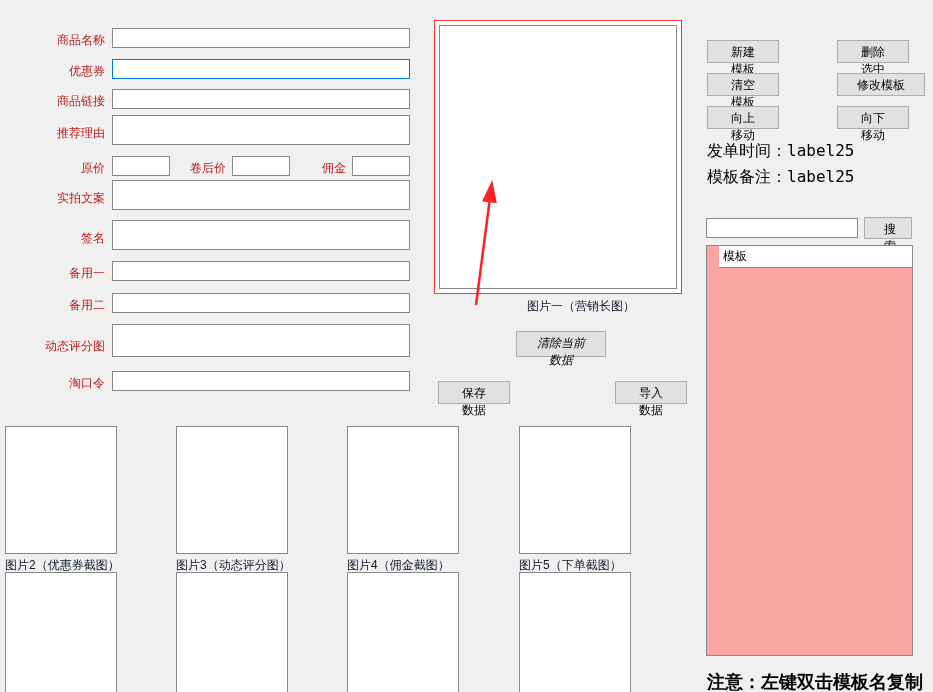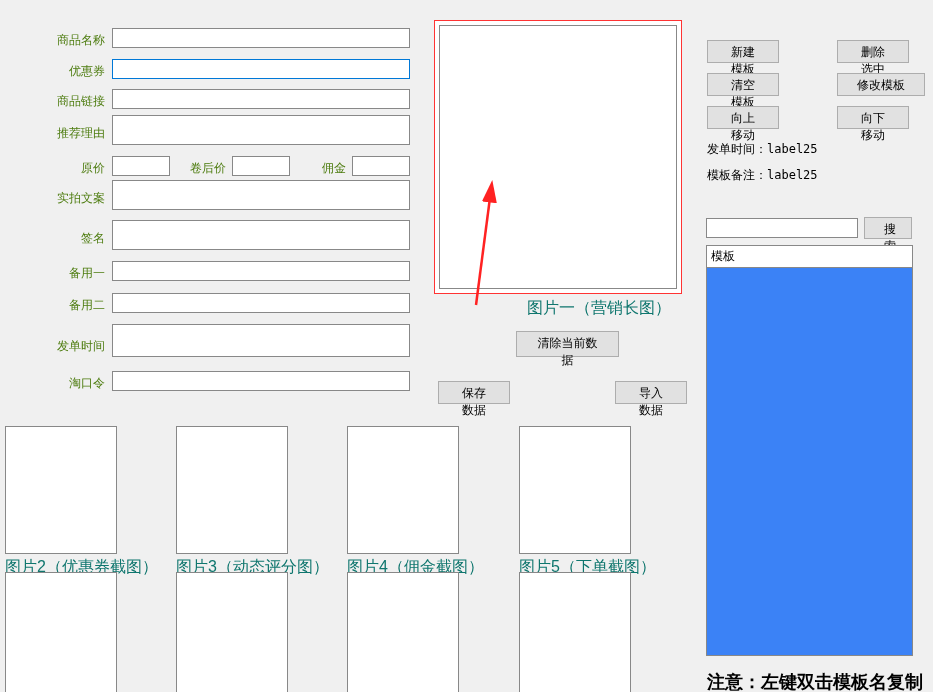--- a/index.html
+++ b/index.html
@@ -8,21 +8,21 @@
       font-size: 12px;
       background: #f0f0f0;
       width: 933px;
       height: 692px;
       position: relative;
       overflow: hidden;
     }
     .label {
       position: absolute;
       font-size: 12px;
-      color: #4d7c0f;
+      color: #b91c1c;
       text-align: right;
     }
     .text-input {
       position: absolute;
       border: 1px solid #888;
       background: #fff;
       font-size: 12px;
       padding: 2px 3px;
       height: 20px;
     }
@@ -54,37 +54,38 @@
       border: 1px solid #ff3333;
       background: #fff;
     }
     .inner-box {
       position: absolute;
       border: 1px solid #888;
       background: #fff;
     }
     .img-label {
       position: absolute;
-      font-size: 16px;
-      color: #0f766e;
+      font-size: 12px;
+      color: #0f172a;
     }
     .listbox {
       position: absolute;
       border: 1px solid #888;
-      background: #3b82f6;
+      background: #fca5a5;
+      padding-left: 12px;
     }
     .listbox-header {
       background: #fff;
       font-size: 12px;
       padding: 2px 4px;
       border-bottom: 1px solid #888;
     }
     .info-label {
       position: absolute;
-      font-size: 12px;
+      font-size: 16px;
       color: #000;
     }
     .note-label {
       position: absolute;
       font-size: 18px;
       color: #000;
       font-weight: bold;
     }
     .focused { border: 1px solid #0078d7; outline: none; }
     .arrow {
@@ -121,40 +122,40 @@
 
 <div class="label" style="left:45px; top:230px; width:60px;">签名</div>
 <textarea class="text-area" style="left: 112px; top: 220px; width: 298px; height: 30px;"></textarea>
 
 <div class="label" style="left:45px; top:265px; width:60px;">备用一</div>
 <input class="text-input" style="left: 112px; top: 261px; width: 298px;" value="">
 
 <div class="label" style="left:45px; top:297px; width:60px;">备用二</div>
 <input class="text-input" style="left: 112px; top: 293px; width: 298px;" value="">
 
-<div class="label" style="left:40px; top:338px; width:65px;">发单时间</div>
+<div class="label" style="left:40px; top:338px; width:65px;">动态评分图</div>
 <textarea class="text-area" style="left: 112px; top: 324px; width: 298px; height: 33px;"></textarea>
 
 <div class="label" style="left:45px; top:375px; width:60px;">淘口令</div>
 <input class="text-input" style="left: 112px; top: 371px; width: 298px;" value="">
 
 <div class="image-box-red" style="left:434px; top:20px; width:248px; height:274px;"></div>
 <div class="inner-box" style="left:439px; top:25px; width:238px; height:264px;"></div>
 <div class="img-label" style="left:527px; top:298px;">图片一（营销长图）</div>
 
 <svg class="arrow" style="left:446px; top:180px; width:60px; height:130px;">
   <defs>
     <marker id="ah" markerWidth="10" markerHeight="10" refX="5" refY="3" orient="auto">
       <path d="M0,0 L0,6 L9,3 z" fill="#ff2222"></path>
     </marker>
   </defs>
   <line x1="30" y1="125" x2="45" y2="10" stroke="#ff2222" stroke-width="2.5" marker-end="url(#ah)"></line>
 </svg>
 
-<button class="btn" style="left:516px; top:331px; width:103px; height:26px;">清除当前数据</button>
+<button class="btn" style="left:516px; top:331px; width:90px; height:26px;font-style:italic;">清除当前数据</button>
 <button class="btn" style="left:438px; top:381px; width:72px;">保存数据</button>
 <button class="btn" style="left:615px; top:381px; width:72px;">导入数据</button>
 
 <button class="btn" style="left:707px; top:40px; width:72px;">新建模板</button>
 <button class="btn" style="left:837px; top:40px; width:72px;">删除选中</button>
 <button class="btn" style="left:707px; top:73px; width:72px;">清空模板</button>
 <button class="btn" style="left:837px; top:73px; width:88px;">修改模板</button>
 <button class="btn" style="left:707px; top:106px; width:72px;">向上移动</button>
 <button class="btn" style="left:837px; top:106px; width:72px;">向下移动</button>
 

